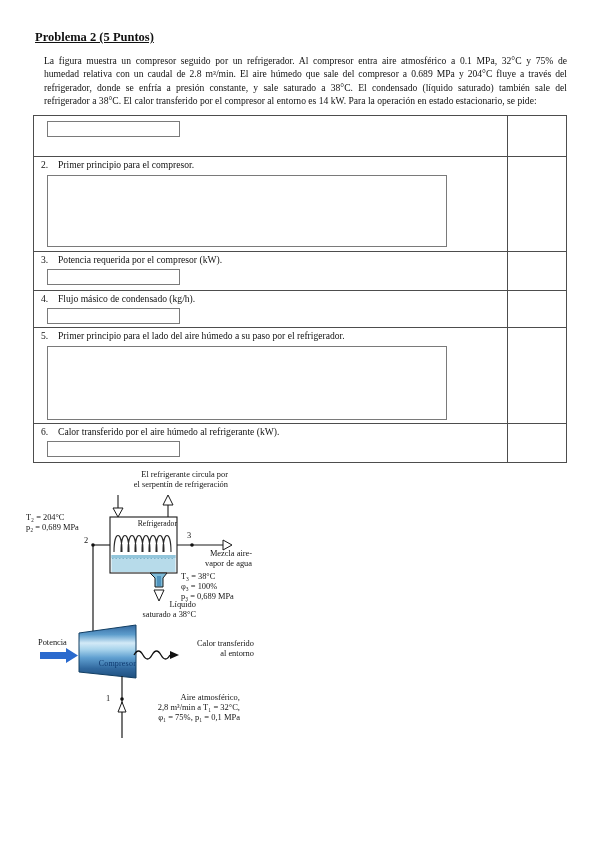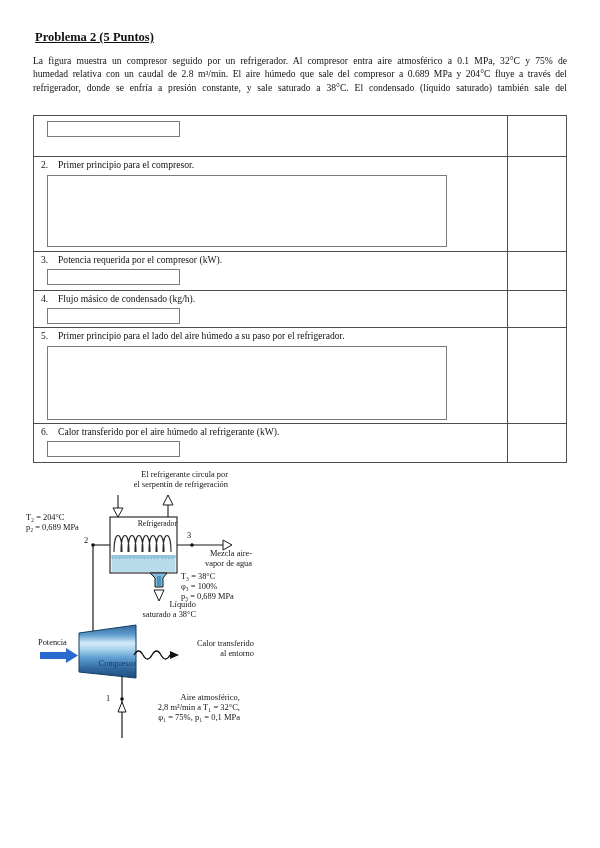--- a/index.html
+++ b/index.html
@@ -4,21 +4,21 @@
 <style>
   html,body{margin:0;padding:0;background:#ffffff;}
   #page{position:relative;width:600px;height:848px;background:#ffffff;overflow:hidden;
         font-family:"Liberation Serif","DejaVu Serif",serif;color:#111;border-radius:7px;}
   *{box-sizing:border-box;}
 
   .title{position:absolute;left:35px;top:30px;font-size:12.5px;font-weight:bold;
          text-decoration:underline;}
 
   .intro{position:absolute;left:33px;top:54px;width:534px;font-size:9.6px;line-height:13.4px;}
-  .jline{text-align:justify;text-align-last:justify;}
+  .jline{text-align:justify;text-align-last:justify;margin-left:11px;}
   .jline.last{text-align-last:auto;}
 
   .qtable{position:absolute;left:33px;top:115px;width:534px;border:1.4px solid #4d4d4d;}
   .qrow{display:flex;}
   .qrow + .qrow{border-top:1px solid #4d4d4d;}
   .qcell{flex:1;border-right:1px solid #4d4d4d;padding:2px 4px 2px 4px;}
   .pcell{width:58px;flex:none;}
   .qline{font-size:9.6px;line-height:12px;}
   .qnum{display:inline-block;width:17px;margin-left:3px;}
   .abox{border:1px solid #7a7a7a;background:#fff;}
@@ -38,20 +38,21 @@
 <body>
 
 <div id="page">
 
   <div class="title">Problema 2 (5 Puntos)</div>
 
   <div class="intro">
     <div class="jline">La figura muestra un compresor seguido por un refrigerador. Al compresor entra aire atmosférico a 0.1 MPa, 32°C y 75% de</div>
     <div class="jline">humedad relativa con un caudal de 2.8 m³/min. El aire húmedo que sale del compresor a 0.689 MPa y 204°C fluye a través del</div>
     <div class="jline">refrigerador, donde se enfría a presión constante, y sale saturado a 38°C. El condensado (líquido saturado) también sale del</div>
+    <div class="jline last">refrigerador a 38°C. El calor transferido por el compresor al entorno es 14 kW. Para la operación en estado estacionario, se pide:</div>
   </div>
 
   <div class="qtable">
     <div class="qrow rh1">
       <div class="qcell">
         <div class="abox small"></div>
       </div>
       <div class="pcell"></div>
     </div>
     <div class="qrow rh2">

